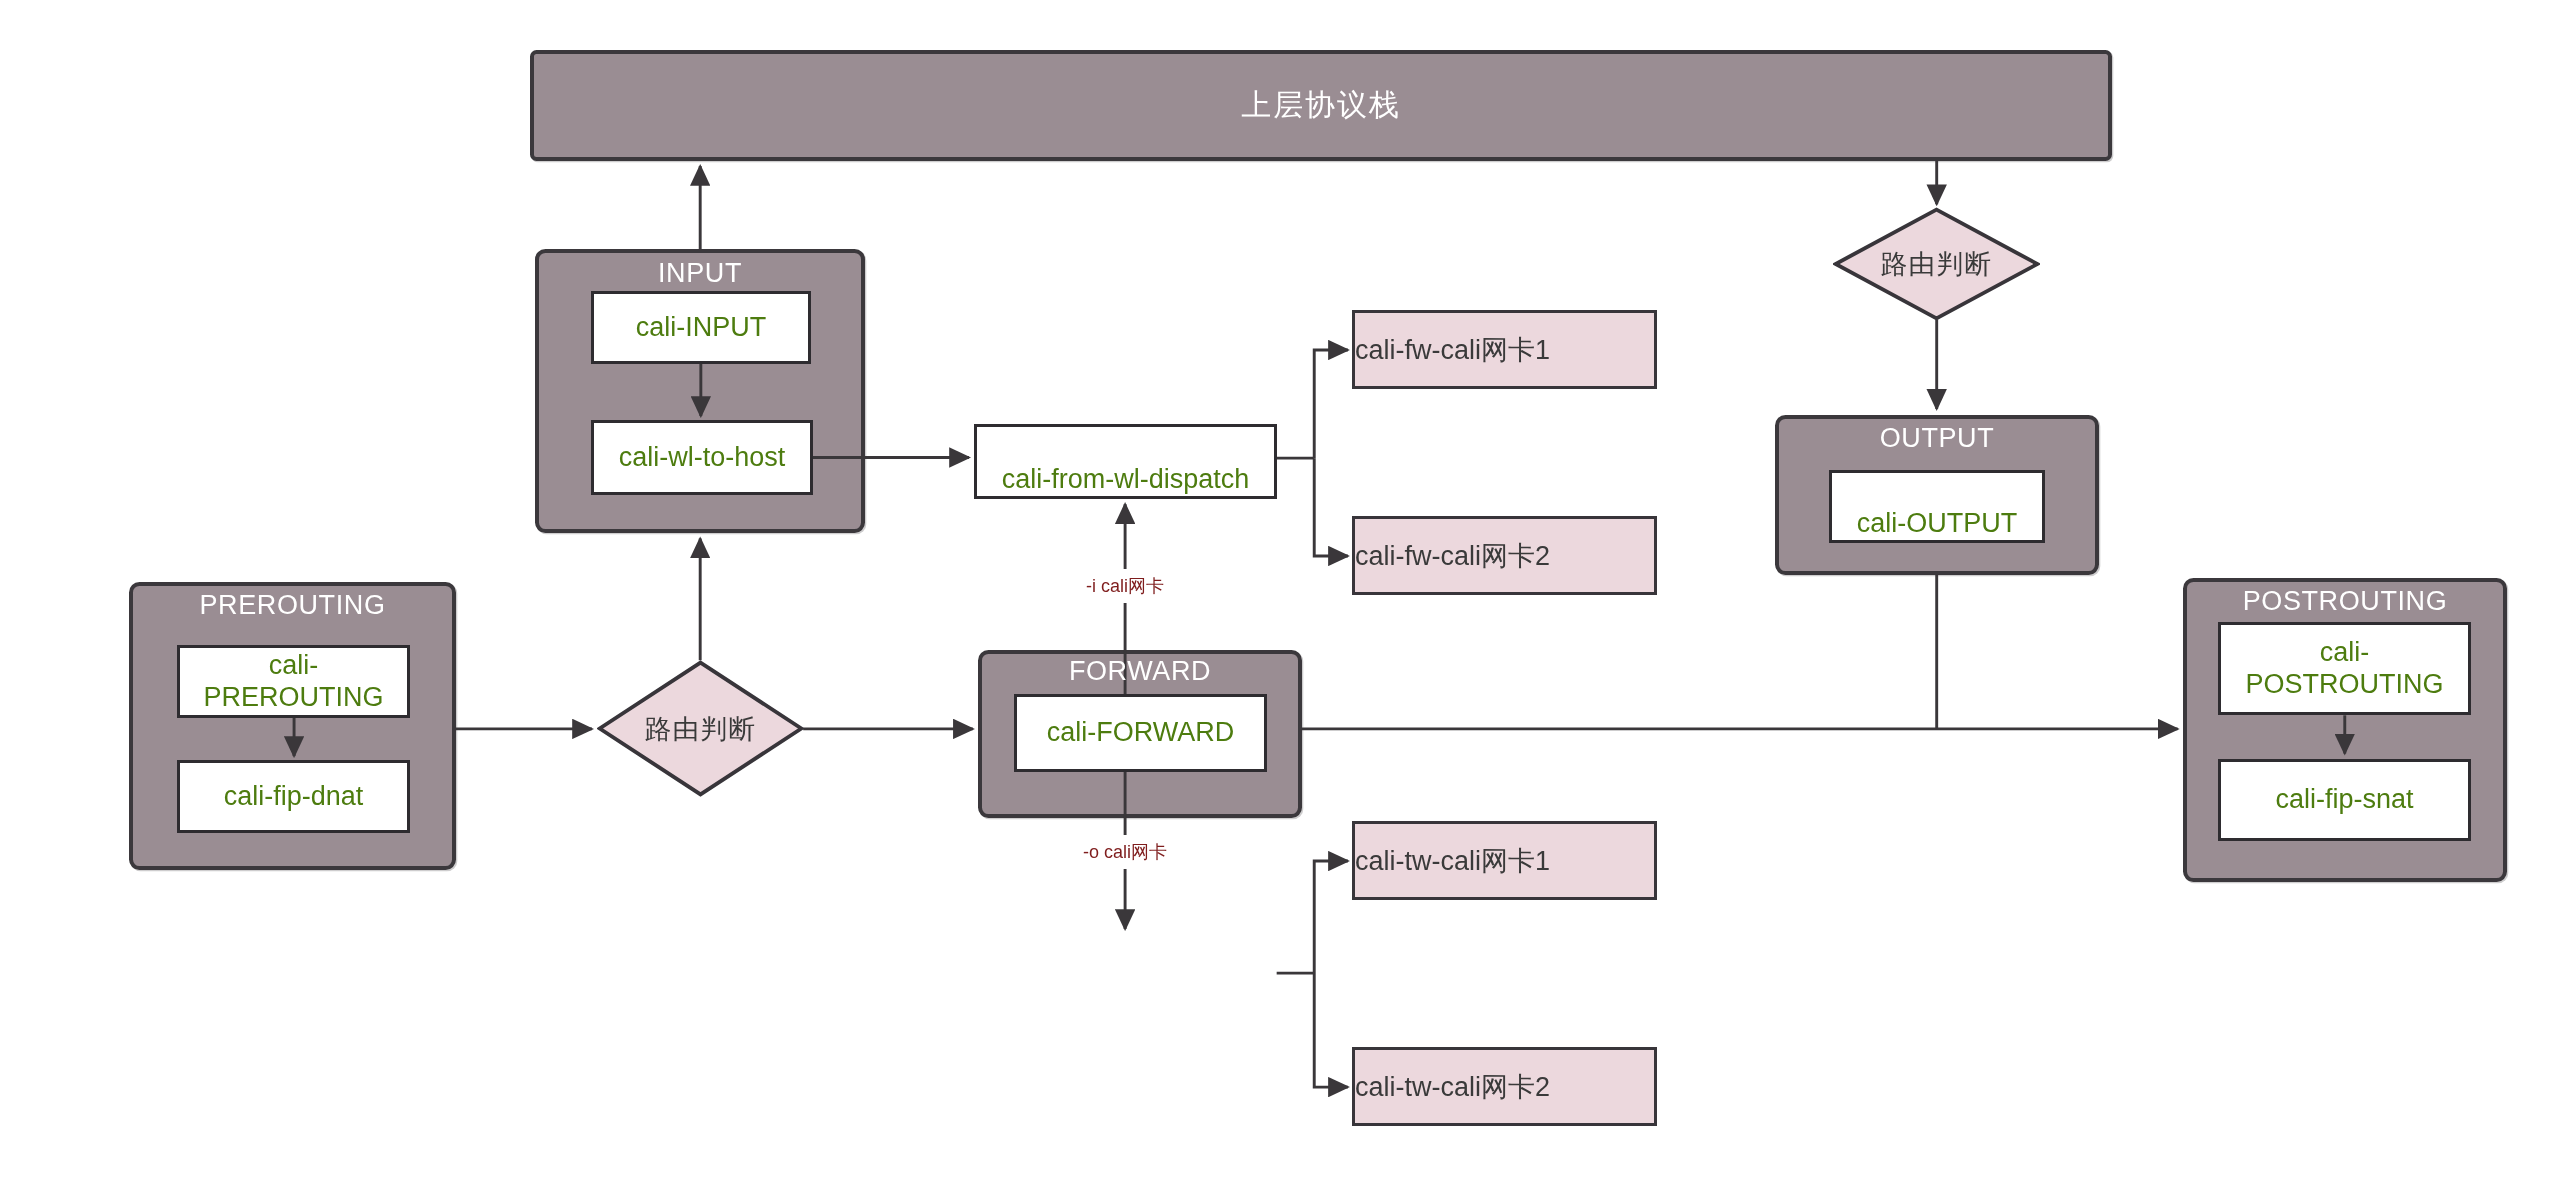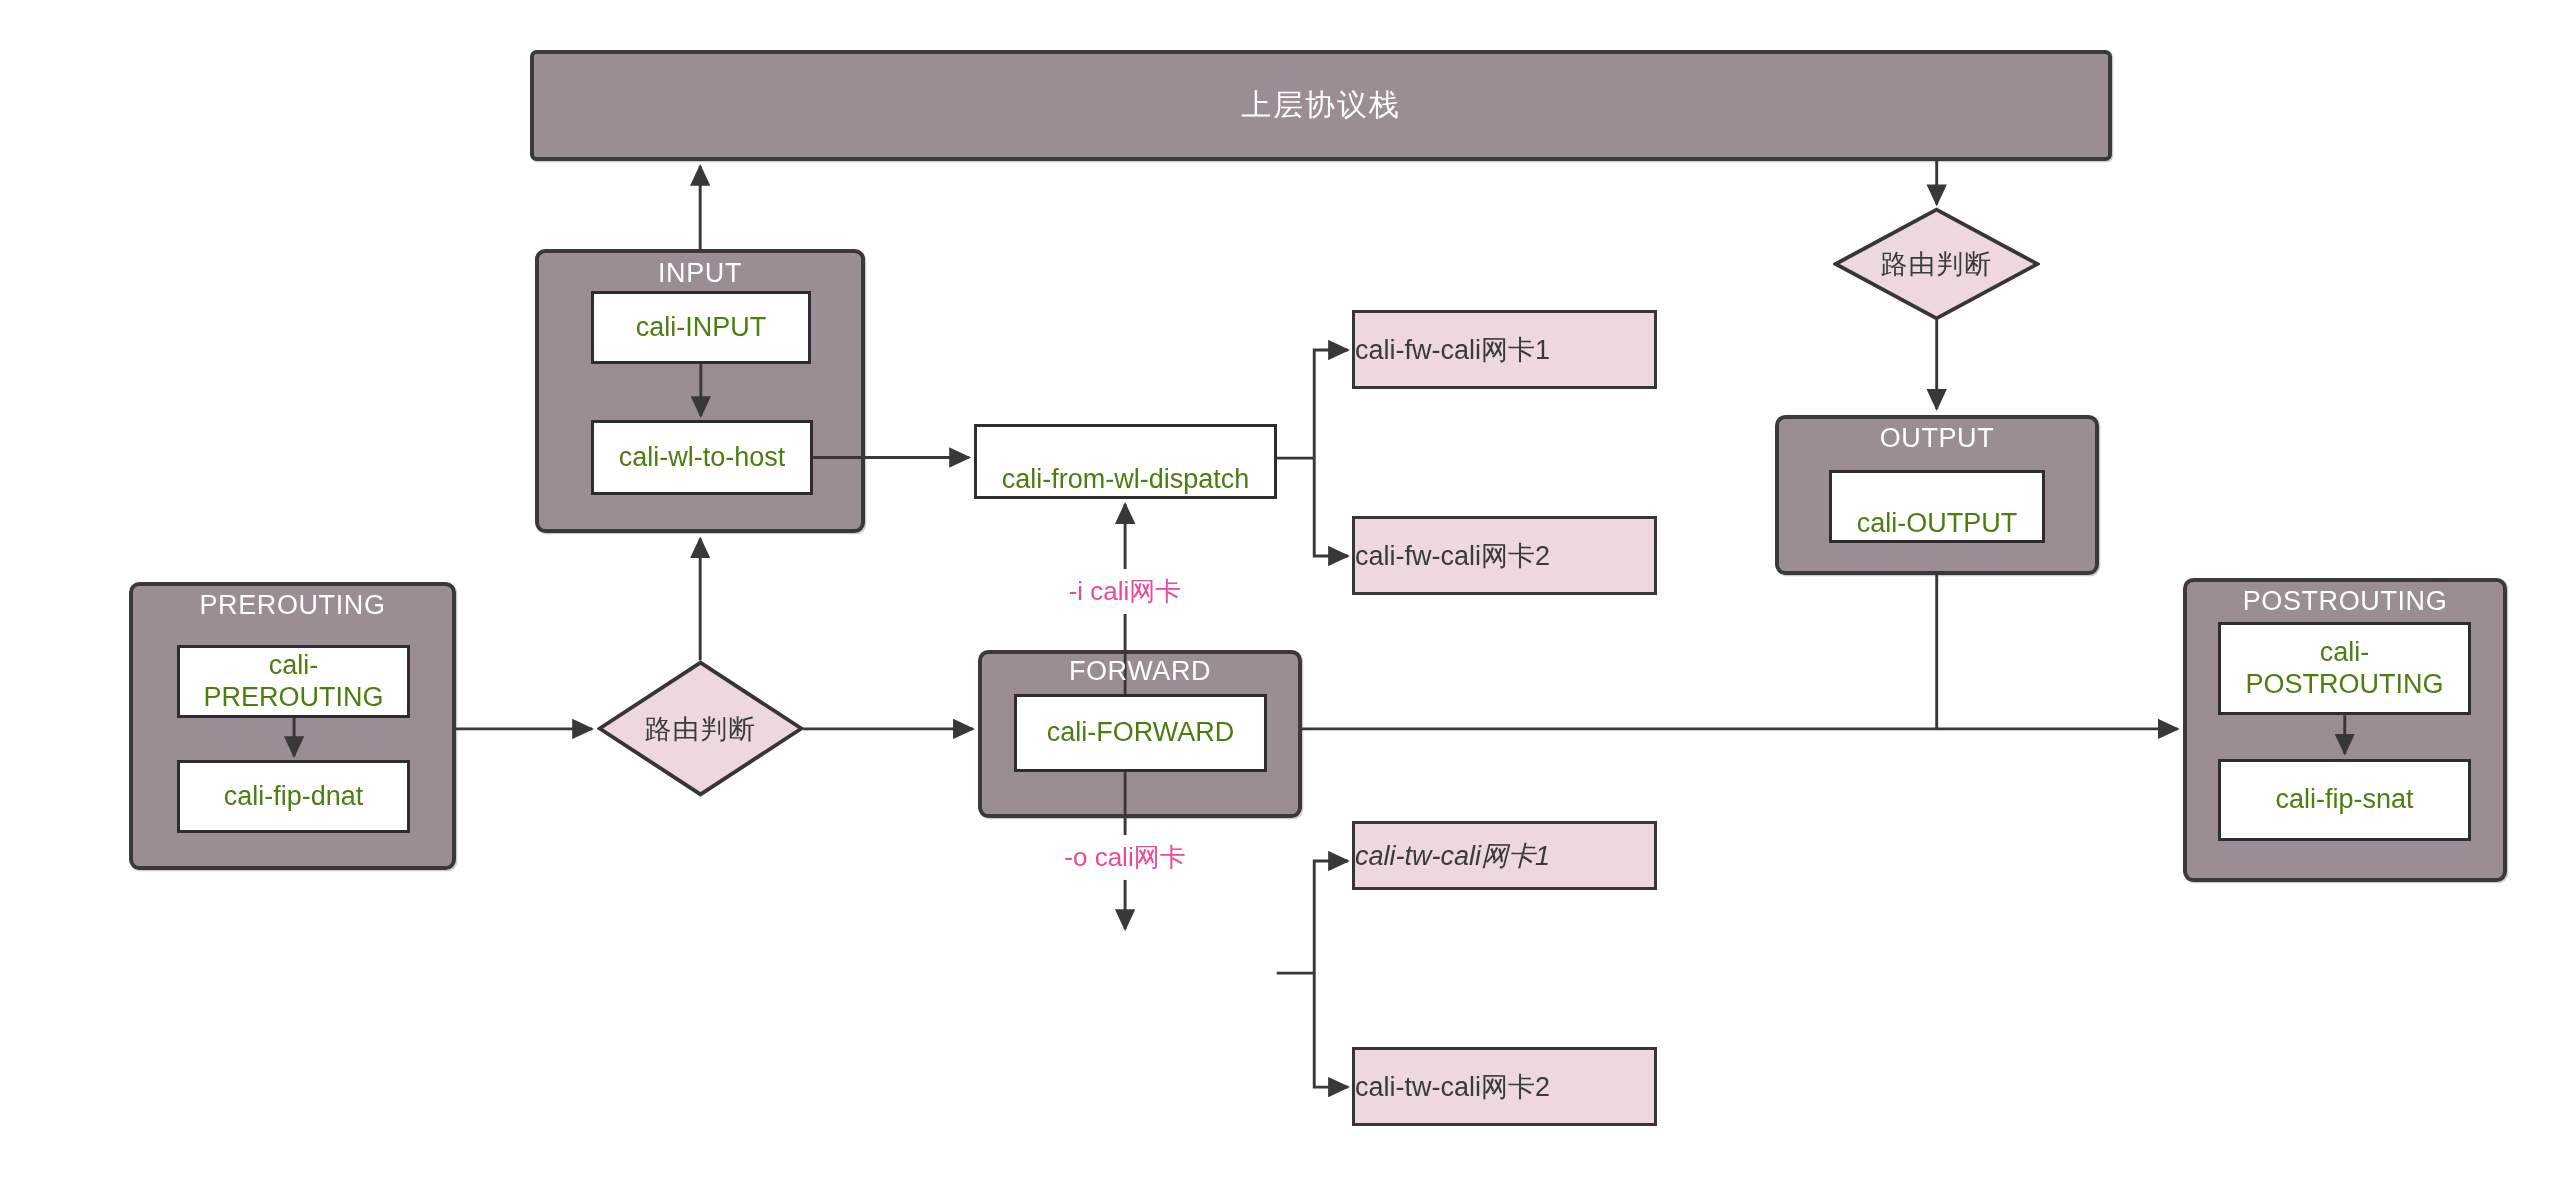--- a/index.html
+++ b/index.html
@@ -57,21 +57,21 @@
   .diamond{position:absolute;}
   .diamond svg{position:absolute;left:0;top:0;}
   .diamond .dlabel{
     position:absolute;left:0;top:0;width:100%;height:100%;
     display:flex;align-items:center;justify-content:center;
     color:#3a3a3a;font-size:26.6px;letter-spacing:1.3px;
   }
   .elabel{
     position:absolute;
     background:#ffffff;
-    color:#ec4899;font-size:26px;
+    color:#7f1d1d;font-size:18px;
     text-align:center;
     padding:5.2px 0;
   }
   svg.connectors{position:absolute;left:0;top:0;}
   .edge{stroke:#3a373a;stroke-width:4.5;fill:none;}
 </style>
 </head>
 <body>
 
 <div id="stage">
@@ -179,21 +179,21 @@
     <div class="wbox" style="left:974px;top:424px;width:303px;height:75px;align-items:flex-end;">
       <span>cali-from-wl-dispatch</span>
     </div>
 
     <div class="pbox" style="left:1352px;top:310px;width:305px;height:79px;">
       <span>cali-fw-cali网卡1</span>
     </div>
     <div class="pbox" style="left:1352px;top:516px;width:305px;height:79px;">
       <span>cali-fw-cali网卡2</span>
     </div>
-    <div class="pbox" style="left:1352px;top:821px;width:305px;height:69px;font-style:italic;">
+    <div class="pbox" style="left:1352px;top:821px;width:305px;height:79px;">
       <span>cali-tw-cali网卡1</span>
     </div>
     <div class="pbox" style="left:1352px;top:1047px;width:305px;height:79px;">
       <span>cali-tw-cali网卡2</span>
     </div>
 
     <div class="diamond" style="left:597px;top:660px;width:207px;height:137px;">
       <svg width="207" height="137" viewBox="0 0 320 212">
         <polygon points="160,4 316,106 160,208 4,106" fill="#ecd8dd" stroke="#38353a" stroke-width="6" stroke-linejoin="miter"></polygon>
       </svg>

